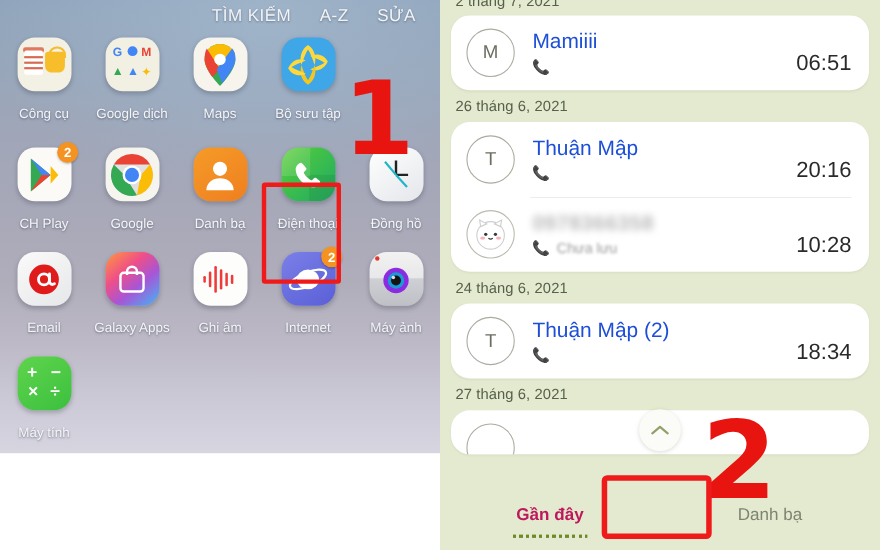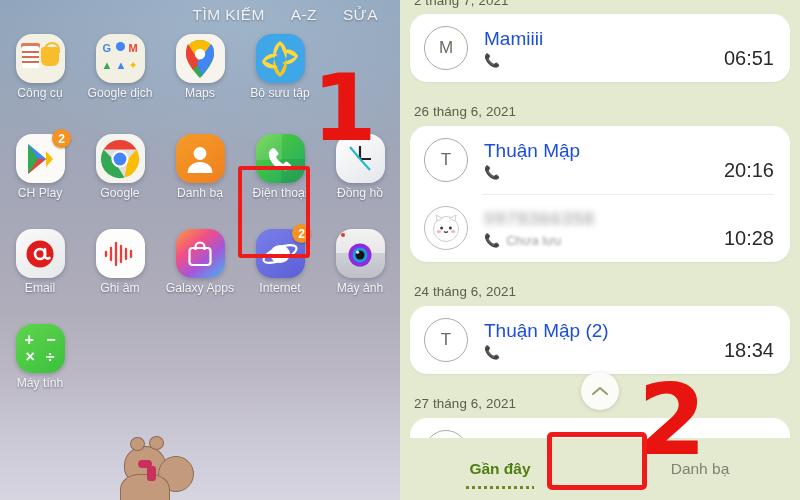--- a/index.html
+++ b/index.html
@@ -5,21 +5,21 @@
   html,body{margin:0;padding:0;}
   body{
     width:800px;height:500px;overflow:hidden;
     font-family:"Liberation Sans","DejaVu Sans",sans-serif;
     background:#fff;
   }
   .screen{position:relative;width:800px;height:500px;display:flex;}
 
   
   .home{
-    position:relative;width:400px;height:500px;overflow:hidden;
+    position:relative;width:400px;height:412px;overflow:hidden;
     background:
       radial-gradient(ellipse 420px 260px at 60% 4%, #9fb3c9 0%, rgba(159,179,201,0) 62%),
       linear-gradient(180deg,#8fa4bb 0%, #97a6ba 14%, #a0a6b8 30%, #a7a8b8 46%, #b0adbb 62%, #bdb9c6 76%, #ccc9d6 88%, #d6d5e0 100%);
   }
   
   .bear{position:absolute;left:118px;top:432px;width:130px;height:80px;}
   .bear .part{position:absolute;background:#c49a7c;border:1.5px solid #8d6a52;}
   .home-header{
     position:absolute;top:0;left:0;right:0;height:30px;
     display:flex;align-items:center;justify-content:flex-end;gap:26px;
@@ -33,21 +33,21 @@
   .row{display:flex;}
   .cell{width:80px;display:flex;flex-direction:column;align-items:center;position:relative;}
   .r1 .cell{height:100px;}
   .r2 .cell,.r3 .cell,.r4 .cell{height:95px;}
   .ico{
     width:49px;height:49px;border-radius:16px;position:relative;overflow:hidden;
     box-shadow:0 2px 4px rgba(50,55,70,.28);
     display:flex;align-items:center;justify-content:center;
   }
   .lbl{
-    margin-top:4px;color:#f4f5f8;font-size:12.2px;line-height:13.5px;
+    margin-top:14px;color:#f4f5f8;font-size:12.2px;line-height:13.5px;
     text-align:center;text-shadow:0 1px 2px rgba(40,50,65,.55);max-width:78px;
   }
   .badge{
     position:absolute;right:9px;top:-5px;width:19px;height:19px;border-radius:50%;
     background:#f59322;color:#fff;font-size:12px;font-weight:bold;
     display:flex;align-items:center;justify-content:center;z-index:4;
     box-shadow:0 1px 2px rgba(0,0,0,.25);
   }
   
   .ic-tools{background:#f3f0e4;}
@@ -88,21 +88,21 @@
   .mark1{
     position:absolute;left:312px;top:62px;z-index:7;
     color:#e8140f;font-size:93px;font-weight:bold;line-height:1;
     font-family:"DejaVu Sans",sans-serif;
   }
 
   
   .phone{position:relative;width:400px;height:500px;background:#e4ead0;overflow:hidden;}
   .list{position:absolute;top:0;left:0;right:0;bottom:62px;overflow:hidden;}
   .datehdr{
-    color:#57604a;font-size:13.4px;padding:7px 0 7px 14px;letter-spacing:.1px;margin-top:15px;
+    color:#57604a;font-size:13.4px;padding:7px 0 7px 14px;letter-spacing:.1px;
   }
   .datehdr.clip{padding-top:0;margin-top:-7px;height:14px;overflow:hidden;}
   .card{
     background:#fff;border-radius:17px;margin:0 10px;overflow:hidden;
     box-shadow:0 1px 2px rgba(90,100,70,.09);
   }
   .call{display:flex;align-items:center;height:68px;padding:0 16px 0 14px;position:relative;}
   .call + .call:before{
     content:"";position:absolute;left:72px;right:16px;top:0;height:1px;background:#eceee8;
   }
@@ -122,21 +122,21 @@
   .uparrow{
     position:absolute;left:50%;margin-left:-19px;top:372px;width:38px;height:38px;border-radius:50%;
     background:#fbfcf8;box-shadow:0 1px 4px rgba(90,100,70,.22);
     display:flex;align-items:center;justify-content:center;z-index:5;
   }
   .tabs{
     position:absolute;left:0;right:0;bottom:0;height:62px;background:#e4ead0;
     display:flex;align-items:center;
   }
   .tab{flex:1;text-align:center;color:#7d8470;font-size:15.5px;position:relative;}
-  .tab.active{color:#4d7c0f;font-weight:bold;}
+  .tab.active{color:#be185d;font-weight:bold;}
   .tab.active .dots{
     position:absolute;left:50%;margin-left:-34px;bottom:-11px;width:68px;height:3px;
     background:repeating-linear-gradient(90deg,#6f8a26 0 3px,transparent 3px 6px);
   }
   .sel-tab{
     position:absolute;left:547px;top:432px;width:100px;height:58px;
     border:5px solid #ef1a1a;border-radius:5px;z-index:8;box-sizing:border-box;
   }
   .mark2{
     position:absolute;left:638px;top:371px;z-index:7;
@@ -279,44 +279,44 @@
       <div class="row r3">
         <div class="cell">
           <div class="ico ic-email">
             <svg width="34" height="34" viewBox="0 0 34 34">
               <circle cx="17" cy="17" r="13.5" fill="#e01b1b"></circle>
               <circle cx="17" cy="17" r="5" fill="none" stroke="#ffffff" stroke-width="2.6"></circle>
               <path d="M22 12 v8 a3.5 3.5 0 0 0 4.5 1" fill="none" stroke="#ffffff" stroke-width="2.6" stroke-linecap="round"></path>
             </svg>
           </div>
           <div class="lbl">Email</div>
+        </div>
+        <div class="cell">
+          <div class="ico ic-galaxy">
+            <svg width="26" height="28" viewBox="0 0 26 28">
+              <rect x="2.5" y="8" width="21" height="17" rx="3" fill="none" stroke="#ffffff" stroke-width="2.2"></rect>
+              <path d="M8.5 10 V7 a4.5 4.5 0 0 1 9 0 v3" fill="none" stroke="#ffffff" stroke-width="2.2"></path>
+            </svg>
+          </div>
+          <div class="lbl">Galaxy Apps</div>
         </div>
         <div class="cell">
           <div class="ico ic-rec">
             <svg width="34" height="26" viewBox="0 0 34 26">
               <g stroke="#ef3a3a" stroke-width="2.3" stroke-linecap="round">
                 <line x1="3" y1="11" x2="3" y2="15"></line>
                 <line x1="8" y1="7" x2="8" y2="19"></line>
                 <line x1="13" y1="2" x2="13" y2="24"></line>
                 <line x1="18" y1="5" x2="18" y2="21"></line>
                 <line x1="23" y1="8" x2="23" y2="18"></line>
                 <line x1="28" y1="10" x2="28" y2="16"></line>
               </g>
             </svg>
           </div>
           <div class="lbl">Ghi âm</div>
-        </div>
-        <div class="cell">
-          <div class="ico ic-galaxy">
-            <svg width="26" height="28" viewBox="0 0 26 28">
-              <rect x="2.5" y="8" width="21" height="17" rx="3" fill="none" stroke="#ffffff" stroke-width="2.2"></rect>
-              <path d="M8.5 10 V7 a4.5 4.5 0 0 1 9 0 v3" fill="none" stroke="#ffffff" stroke-width="2.2"></path>
-            </svg>
-          </div>
-          <div class="lbl">Galaxy Apps</div>
         </div>
         <div class="cell">
           <div class="badge">2</div>
           <div class="ico ic-inet">
             <svg width="38" height="30" viewBox="0 0 38 30">
               <ellipse cx="19" cy="15" rx="10" ry="9" fill="#ffffff"></ellipse>
               <ellipse cx="19" cy="15" rx="17.5" ry="6.5" fill="none" stroke="#ffffff" stroke-width="2.1" transform="rotate(-22 19 15)"></ellipse>
             </svg>
           </div>
           <div class="lbl">Internet</div>

